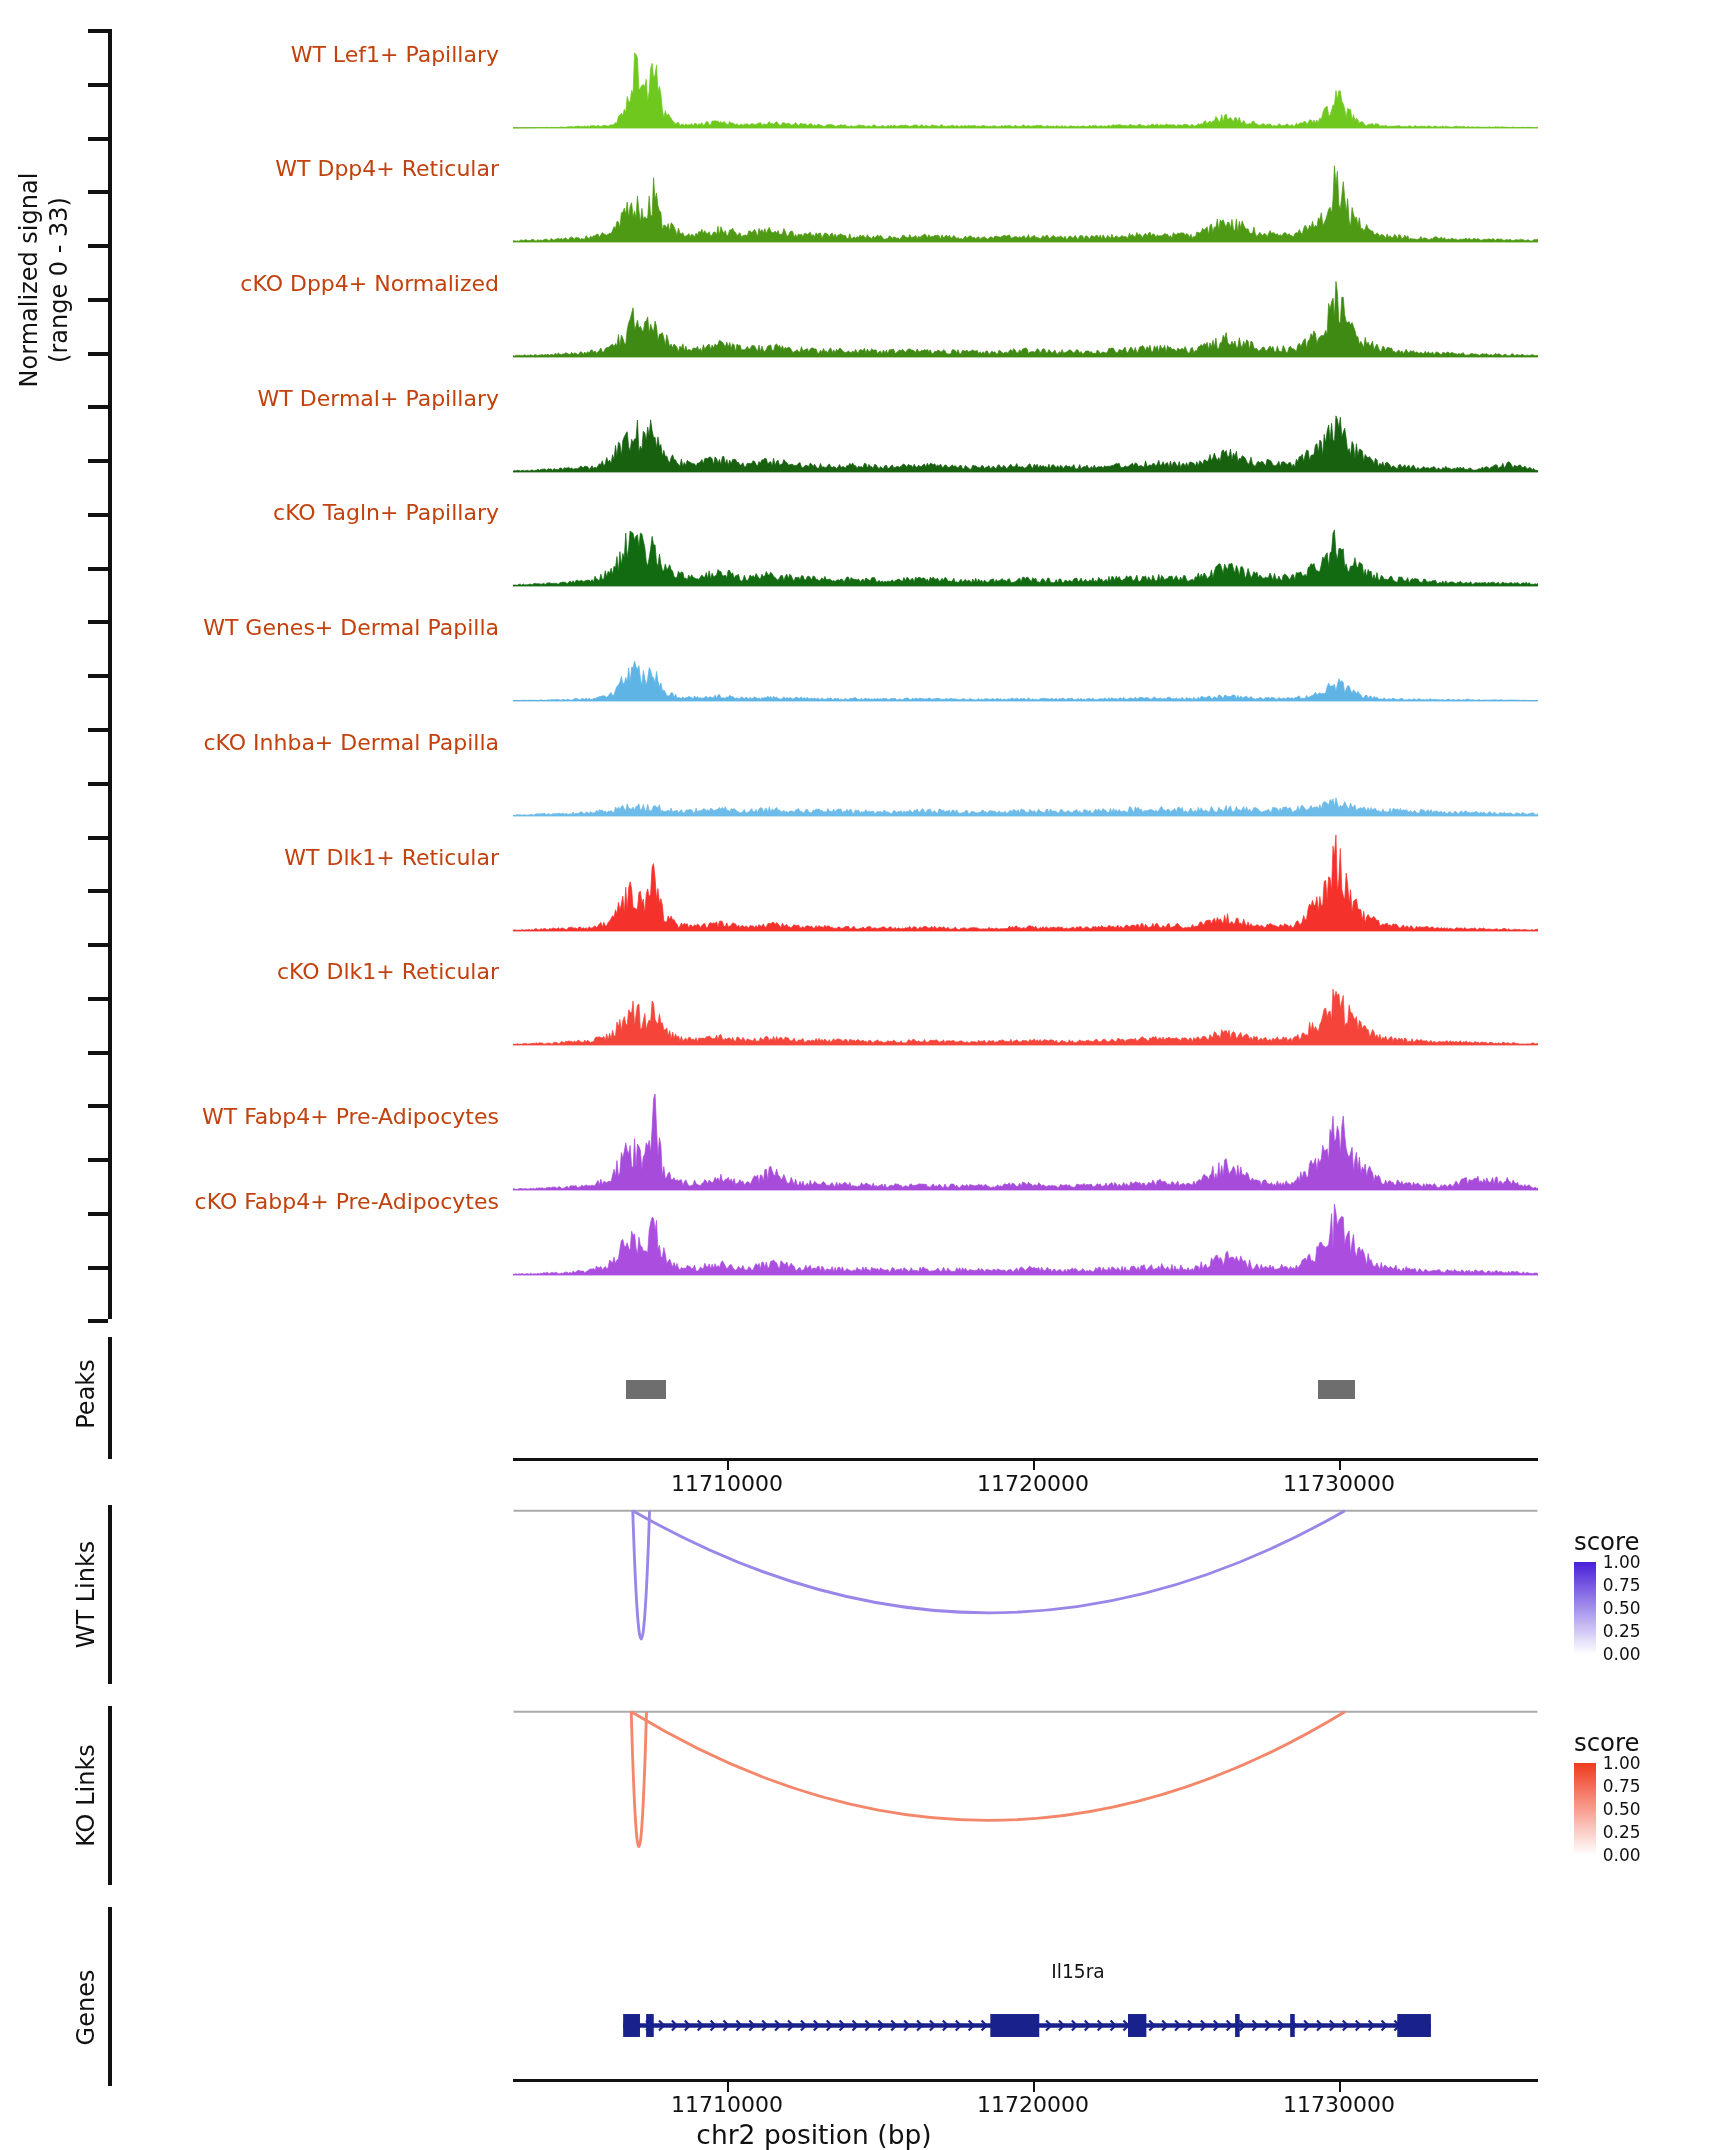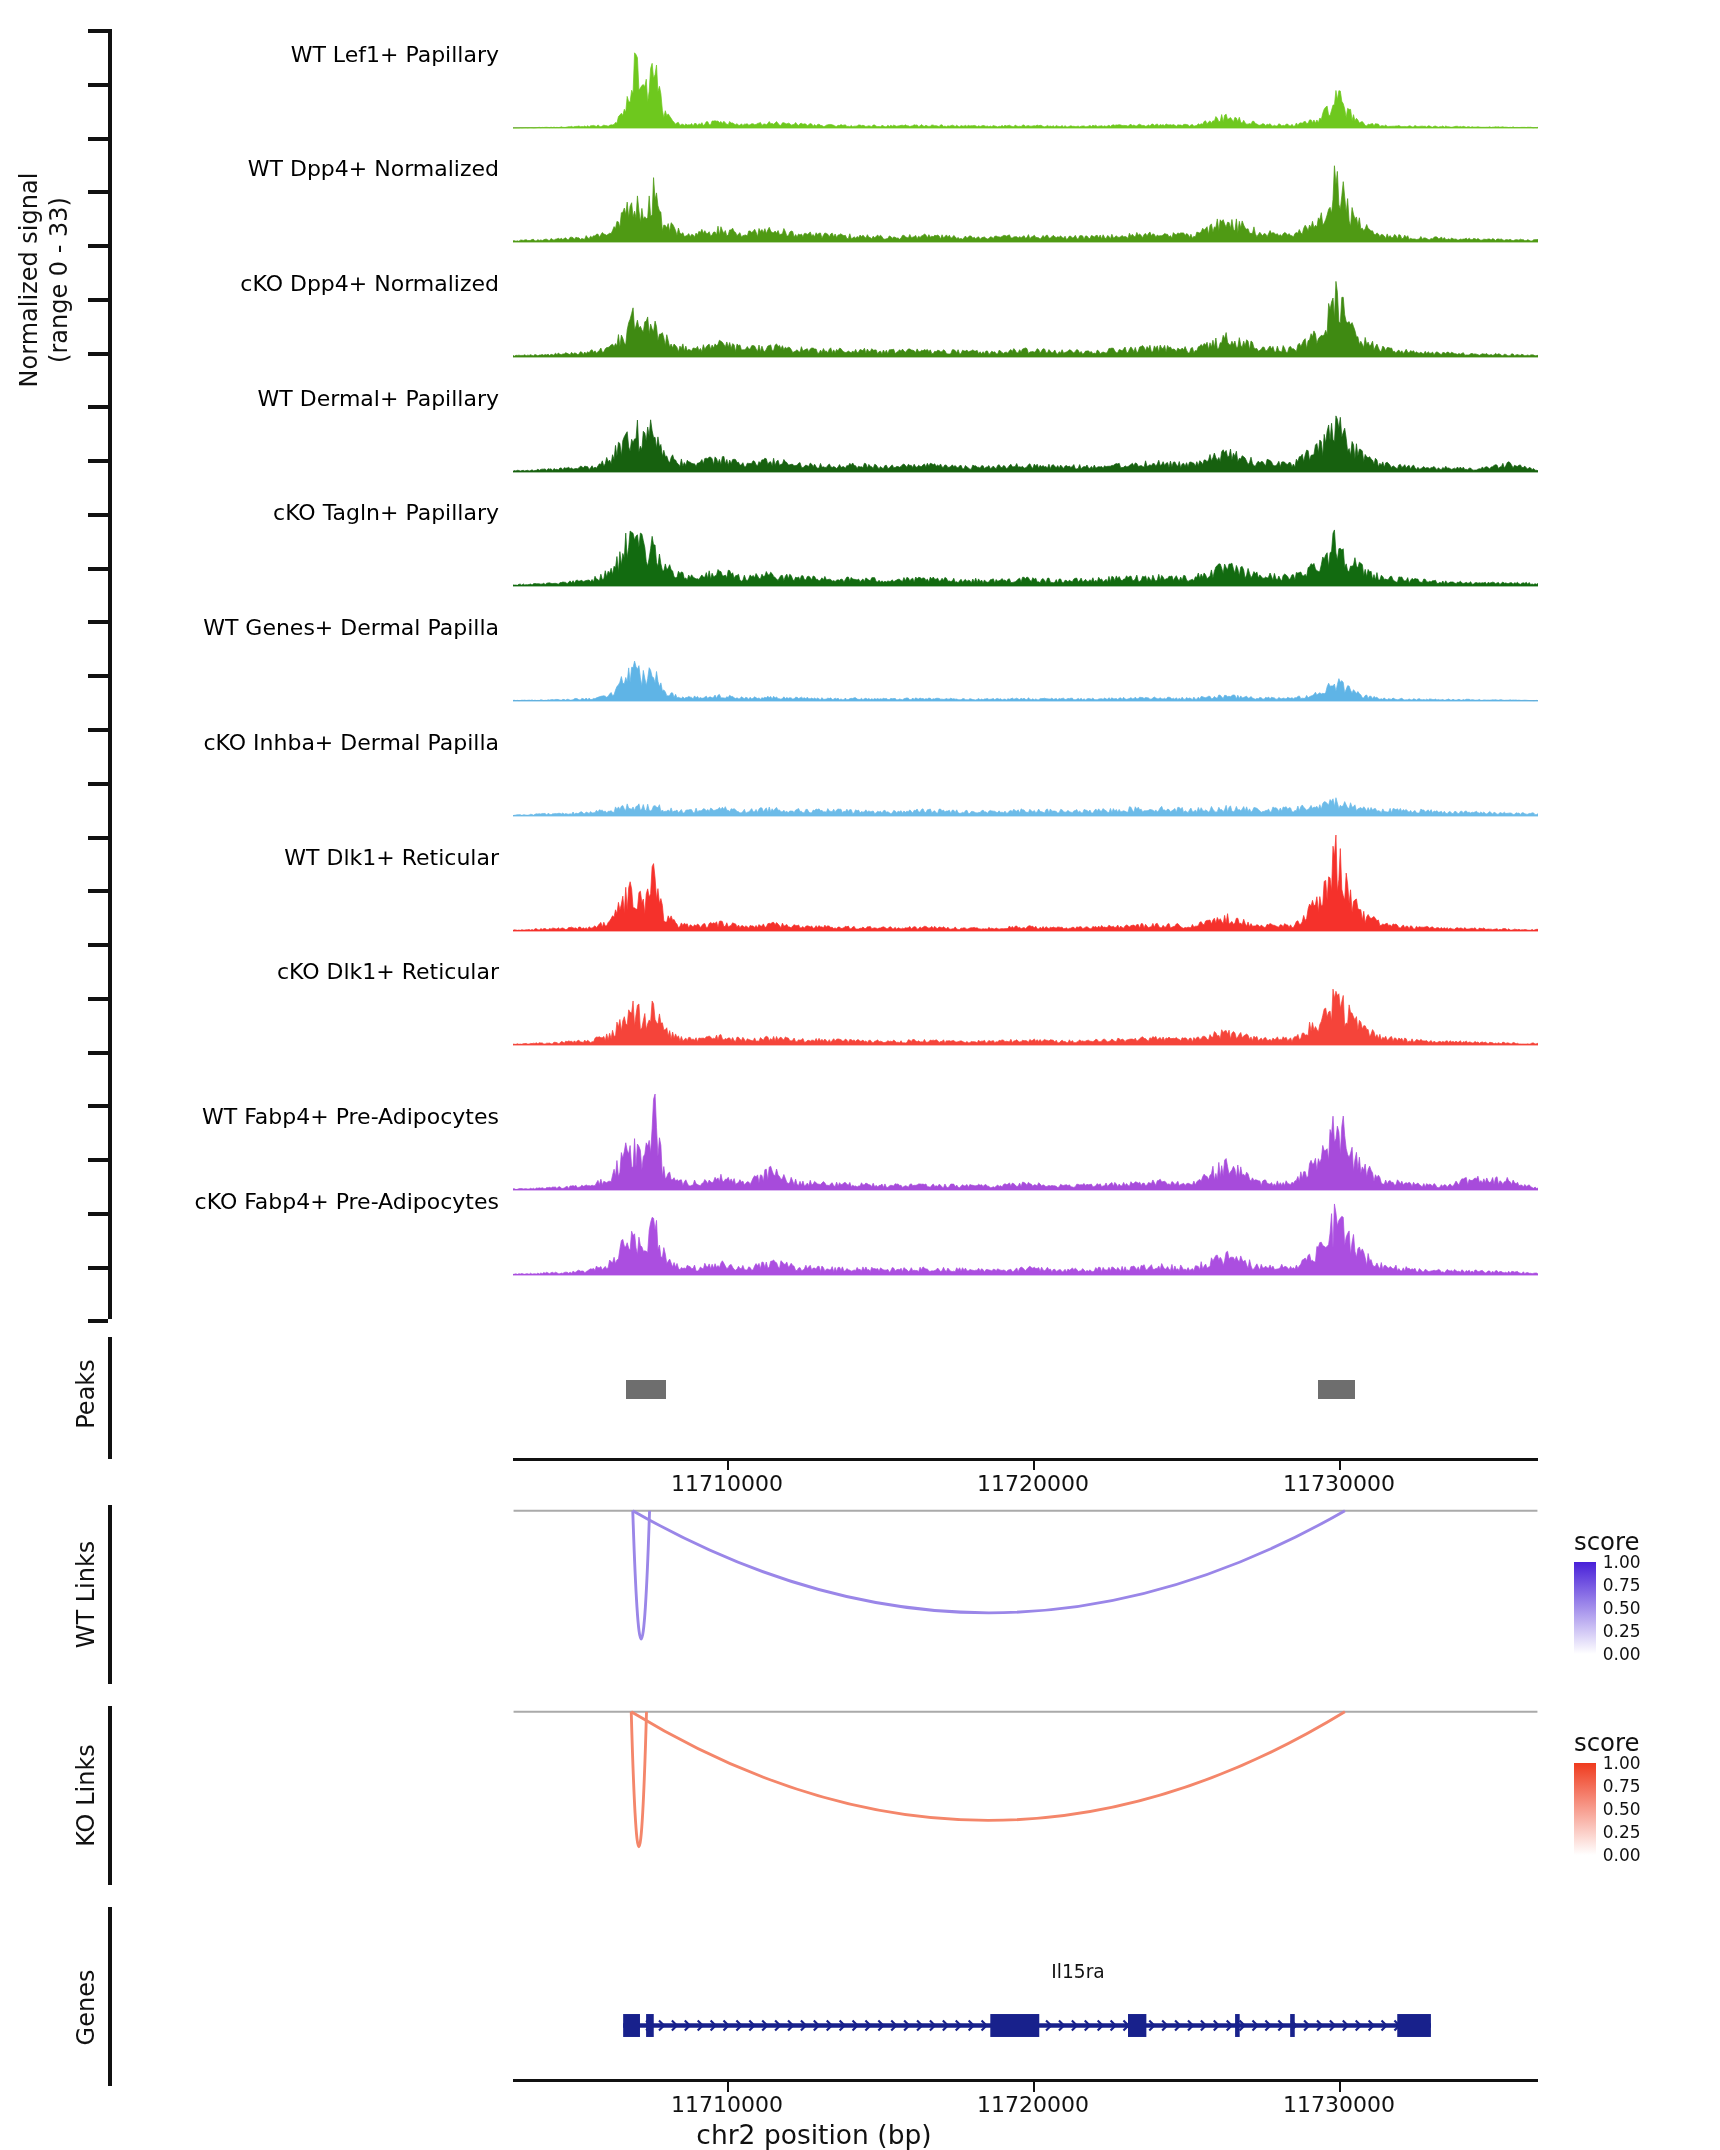--- a/index.html
+++ b/index.html
@@ -20,21 +20,21 @@
     text-align:center;
     line-height:1.25;
     color:#111;
   }
   .y-ticks{position:absolute;left:108px;top:29px;width:4.3px;height:1290px;background:#111;}
   .y-tick{position:absolute;left:-20px;width:20px;height:3.6px;background:#111;}
 
   .track{position:absolute;left:0;width:1721px;height:115px;}
   .track-label{
     position:absolute;right:1222px;top:0;
-    font-size:22px;color:#000000;white-space:nowrap;
+    font-size:22px;color:#c2410c;white-space:nowrap;
     text-align:right;
   }
   .track-plot{position:absolute;left:513px;top:0;width:1025px;height:115px;}
   .baseline{position:absolute;left:0;right:0;bottom:16px;height:1.4px;background:#999;}
   .track-plot svg{position:absolute;left:0;top:0;width:1025px;height:115px;}
 
   
   #peaks-panel{position:absolute;left:0;top:1330px;width:1721px;height:151px;}
   .side-rule{position:absolute;width:4.3px;background:#111;}
   .side-title{
@@ -106,21 +106,21 @@
         <div class="track" style="top: 29px;">
           <div class="track-label" style="top: 13px;">WT Lef1+ Papillary</div>
           <div class="track-plot">
             <div class="baseline"></div>
             <svg width="1025" height="115" viewBox="0 0 1430 160">
               <path d="M0,138 L0.0,138.0 L2.0,138.0 L4.1,137.9 L6.1,137.9 L8.2,137.9 L10.2,137.7 L12.3,137.8 L14.3,137.7 L16.3,137.6 L18.4,137.5 L20.4,137.7 L22.5,137.5 L24.5,137.4 L26.6,137.5 L28.6,137.7 L30.6,137.6 L32.7,137.4 L34.7,137.2 L36.8,137.0 L38.8,137.4 L40.9,137.1 L42.9,137.2 L44.9,137.0 L47.0,136.9 L49.0,137.1 L51.1,137.3 L53.1,136.8 L55.2,137.3 L57.2,136.7 L59.2,137.3 L61.3,137.0 L63.3,137.3 L65.4,137.0 L67.4,136.3 L69.5,137.0 L71.5,137.1 L73.5,137.0 L75.6,136.5 L77.6,136.0 L79.7,136.3 L81.7,135.6 L83.8,136.7 L85.8,135.8 L87.8,135.7 L89.9,135.6 L91.9,135.1 L94.0,136.0 L96.0,135.9 L98.1,136.0 L100.1,135.1 L102.1,136.4 L104.2,134.6 L106.2,136.5 L108.3,134.8 L110.3,134.7 L112.4,134.3 L114.4,135.0 L116.4,135.8 L118.5,133.6 L120.5,135.3 L122.6,136.2 L124.6,135.1 L126.7,133.9 L128.7,134.5 L130.7,134.6 L132.8,135.5 L134.8,134.2 L136.9,133.5 L138.9,133.6 L141.0,132.9 L143.0,130.2 L145.0,131.1 L147.1,122.0 L149.1,119.9 L151.2,117.4 L153.2,120.4 L155.3,111.7 L157.3,116.0 L159.3,93.8 L161.4,101.3 L163.4,101.6 L165.5,85.2 L167.5,89.6 L169.6,33.0 L171.6,35.5 L173.6,39.8 L175.7,85.1 L177.7,82.2 L179.8,78.7 L181.8,77.3 L183.9,80.2 L185.9,69.9 L187.9,101.6 L190.0,86.6 L192.0,54.8 L194.1,47.7 L196.1,68.6 L198.2,63.4 L200.2,50.0 L202.2,87.2 L204.3,79.7 L206.3,90.1 L208.4,113.2 L210.4,123.6 L212.5,113.8 L214.5,120.7 L216.5,118.2 L218.6,121.5 L220.6,124.3 L222.7,127.8 L224.7,129.9 L226.8,132.5 L228.8,130.7 L230.8,130.1 L232.9,134.5 L234.9,132.9 L237.0,132.6 L239.0,134.3 L241.1,132.2 L243.1,133.8 L245.1,133.4 L247.2,133.6 L249.2,131.7 L251.3,135.2 L253.3,131.6 L255.4,131.6 L257.4,134.5 L259.4,131.8 L261.5,133.1 L263.5,130.4 L265.6,134.5 L267.6,132.7 L269.7,129.1 L271.7,129.1 L273.7,133.4 L275.8,133.5 L277.8,128.1 L279.9,128.2 L281.9,127.9 L284.0,128.4 L286.0,128.2 L288.0,130.5 L290.1,128.8 L292.1,131.6 L294.2,128.5 L296.2,130.8 L298.3,132.6 L300.3,133.3 L302.3,128.8 L304.4,131.0 L306.4,130.8 L308.5,132.4 L310.5,133.3 L312.6,131.8 L314.6,134.1 L316.6,134.2 L318.7,132.0 L320.7,134.4 L322.8,132.5 L324.8,132.6 L326.9,131.9 L328.9,134.1 L330.9,133.2 L333.0,132.0 L335.0,132.1 L337.1,133.2 L339.1,133.0 L341.2,131.5 L343.2,131.1 L345.2,130.1 L347.3,134.3 L349.3,132.7 L351.4,132.2 L353.4,133.4 L355.5,131.7 L357.5,128.9 L359.5,131.8 L361.6,131.7 L363.6,132.7 L365.7,131.0 L367.7,128.9 L369.8,131.6 L371.8,133.6 L373.8,134.4 L375.9,130.7 L377.9,130.5 L380.0,131.5 L382.0,132.2 L384.1,131.1 L386.1,131.8 L388.1,133.9 L390.2,133.2 L392.2,133.0 L394.3,130.2 L396.3,133.0 L398.4,134.5 L400.4,131.8 L402.4,131.4 L404.5,132.8 L406.5,132.1 L408.6,132.4 L410.6,134.6 L412.7,133.2 L414.7,131.6 L416.7,132.4 L418.8,135.5 L420.8,133.0 L422.9,135.4 L424.9,133.0 L427.0,132.5 L429.0,134.2 L431.0,134.5 L433.1,135.8 L435.1,135.6 L437.2,134.0 L439.2,133.5 L441.3,133.0 L443.3,133.0 L445.3,133.5 L447.4,134.2 L449.4,135.4 L451.5,135.7 L453.5,134.2 L455.6,134.5 L457.6,133.1 L459.6,134.2 L461.7,133.9 L463.7,133.4 L465.8,135.8 L467.8,135.5 L469.9,136.0 L471.9,134.4 L473.9,136.0 L476.0,135.4 L478.0,135.3 L480.1,135.2 L482.1,133.7 L484.2,133.7 L486.2,134.9 L488.2,134.1 L490.3,134.8 L492.3,136.0 L494.4,135.3 L496.4,134.8 L498.5,135.3 L500.5,136.2 L502.5,133.7 L504.6,133.7 L506.6,135.4 L508.7,135.9 L510.7,135.8 L512.8,136.3 L514.8,134.1 L516.8,135.0 L518.9,136.2 L520.9,136.2 L523.0,134.0 L525.0,135.9 L527.1,134.1 L529.1,135.5 L531.1,133.9 L533.2,134.7 L535.2,135.6 L537.3,135.0 L539.3,134.7 L541.4,134.2 L543.4,134.1 L545.4,134.9 L547.5,133.4 L549.5,134.7 L551.6,134.9 L553.6,135.9 L555.7,135.2 L557.7,134.8 L559.7,133.4 L561.8,134.0 L563.8,133.6 L565.9,136.0 L567.9,135.1 L570.0,133.1 L572.0,135.0 L574.0,135.6 L576.1,134.1 L578.1,135.1 L580.2,135.7 L582.2,135.4 L584.3,133.7 L586.3,133.9 L588.3,134.9 L590.4,134.6 L592.4,135.2 L594.5,136.1 L596.5,133.6 L598.6,133.5 L600.6,135.9 L602.6,135.2 L604.7,136.1 L606.7,134.8 L608.8,135.4 L610.8,134.7 L612.9,133.9 L614.9,134.6 L616.9,135.9 L619.0,134.0 L621.0,135.6 L623.1,136.3 L625.1,134.5 L627.2,135.2 L629.2,135.3 L631.2,134.2 L633.3,135.7 L635.3,134.2 L637.4,135.2 L639.4,134.6 L641.5,134.8 L643.5,134.3 L645.5,134.9 L647.6,136.1 L649.6,134.8 L651.7,135.9 L653.7,135.0 L655.8,134.4 L657.8,134.8 L659.8,135.7 L661.9,135.1 L663.9,136.2 L666.0,135.2 L668.0,136.1 L670.1,134.4 L672.1,135.1 L674.1,135.6 L676.2,136.4 L678.2,135.5 L680.3,135.8 L682.3,134.3 L684.4,135.9 L686.4,134.1 L688.4,135.1 L690.5,134.6 L692.5,134.0 L694.6,135.2 L696.6,135.8 L698.7,136.1 L700.7,133.8 L702.7,135.1 L704.8,135.8 L706.8,135.4 L708.9,135.9 L710.9,133.9 L713.0,133.6 L715.0,135.7 L717.0,135.0 L719.1,134.5 L721.1,135.4 L723.2,135.4 L725.2,135.0 L727.3,134.6 L729.3,135.0 L731.3,133.8 L733.4,134.9 L735.4,134.1 L737.5,134.5 L739.5,135.9 L741.6,136.2 L743.6,135.7 L745.6,134.3 L747.7,135.7 L749.7,135.2 L751.8,135.9 L753.8,134.7 L755.9,136.5 L757.9,134.5 L759.9,135.3 L762.0,135.9 L764.0,135.8 L766.1,134.5 L768.1,136.4 L770.2,134.6 L772.2,136.3 L774.2,136.4 L776.3,135.5 L778.3,134.7 L780.4,135.6 L782.4,135.5 L784.5,135.9 L786.5,135.7 L788.5,135.2 L790.6,136.4 L792.6,135.4 L794.7,135.1 L796.7,135.0 L798.8,136.0 L800.8,136.0 L802.8,135.3 L804.9,134.3 L806.9,135.9 L809.0,134.1 L811.0,135.0 L813.1,134.0 L815.1,135.9 L817.1,135.3 L819.2,135.1 L821.2,134.6 L823.3,135.9 L825.3,134.9 L827.4,135.8 L829.4,135.1 L831.4,134.0 L833.5,135.7 L835.5,134.1 L837.6,133.4 L839.6,134.3 L841.7,133.6 L843.7,133.8 L845.7,133.2 L847.8,133.6 L849.8,134.5 L851.9,134.3 L853.9,134.4 L856.0,134.5 L858.0,135.6 L860.0,133.8 L862.1,132.7 L864.1,134.9 L866.2,133.7 L868.2,134.9 L870.3,135.0 L872.3,133.2 L874.3,132.6 L876.4,133.9 L878.4,134.4 L880.5,134.3 L882.5,135.5 L884.6,135.0 L886.6,133.4 L888.6,135.4 L890.7,132.8 L892.7,132.4 L894.8,134.4 L896.8,133.2 L898.9,132.2 L900.9,135.4 L902.9,133.0 L905.0,134.0 L907.0,133.2 L909.1,134.9 L911.1,132.2 L913.2,133.2 L915.2,133.8 L917.2,133.2 L919.3,134.1 L921.3,133.1 L923.4,134.1 L925.4,135.6 L927.5,133.5 L929.5,133.7 L931.5,133.7 L933.6,134.7 L935.6,132.9 L937.7,132.8 L939.7,133.0 L941.8,133.6 L943.8,135.4 L945.8,133.7 L947.9,133.0 L949.9,135.5 L952.0,134.6 L954.0,134.5 L956.1,131.9 L958.1,133.5 L960.1,131.9 L962.2,132.8 L964.2,128.8 L966.3,127.9 L968.3,132.6 L970.4,129.5 L972.4,128.0 L974.4,131.2 L976.5,127.8 L978.5,128.5 L980.6,121.9 L982.6,124.3 L984.7,129.2 L986.7,128.6 L988.7,119.1 L990.8,129.7 L992.8,120.2 L994.9,118.6 L996.9,126.2 L999.0,124.8 L1001.0,123.3 L1003.0,126.0 L1005.1,129.4 L1007.1,123.1 L1009.2,124.0 L1011.2,129.0 L1013.3,122.9 L1015.3,130.0 L1017.3,131.2 L1019.4,127.2 L1021.4,130.8 L1023.5,132.5 L1025.5,132.5 L1027.6,131.7 L1029.6,132.6 L1031.6,128.5 L1033.7,128.6 L1035.7,131.7 L1037.8,132.3 L1039.8,133.6 L1041.9,134.2 L1043.9,133.2 L1045.9,131.8 L1048.0,132.4 L1050.0,134.7 L1052.1,132.7 L1054.1,133.3 L1056.2,131.9 L1058.2,134.4 L1060.2,135.4 L1062.3,134.0 L1064.3,135.1 L1066.4,135.2 L1068.4,132.0 L1070.5,132.9 L1072.5,135.2 L1074.5,134.1 L1076.6,134.9 L1078.6,132.5 L1080.7,132.4 L1082.7,134.7 L1084.8,135.0 L1086.8,132.8 L1088.8,135.5 L1090.9,135.0 L1092.9,130.9 L1095.0,134.4 L1097.0,131.4 L1099.1,130.7 L1101.1,131.3 L1103.1,129.4 L1105.2,128.6 L1107.2,131.6 L1109.3,131.3 L1111.3,126.6 L1113.4,126.6 L1115.4,130.4 L1117.4,126.7 L1119.5,131.2 L1121.5,126.7 L1123.6,130.7 L1125.6,123.9 L1127.7,126.1 L1129.7,117.4 L1131.7,111.6 L1133.8,108.8 L1135.8,107.3 L1137.9,120.1 L1139.9,120.4 L1142.0,113.1 L1144.0,105.9 L1146.0,105.7 L1148.1,85.6 L1150.1,98.4 L1152.2,85.9 L1154.2,86.3 L1156.3,100.7 L1158.3,104.0 L1160.3,111.2 L1162.4,123.7 L1164.4,110.5 L1166.5,112.0 L1168.5,111.9 L1170.6,127.4 L1172.6,119.3 L1174.6,127.9 L1176.7,124.4 L1178.7,126.8 L1180.8,131.0 L1182.8,129.7 L1184.9,128.9 L1186.9,131.4 L1188.9,134.4 L1191.0,135.0 L1193.0,132.5 L1195.1,133.1 L1197.1,132.2 L1199.2,131.6 L1201.2,134.9 L1203.2,131.8 L1205.3,132.2 L1207.3,132.4 L1209.4,135.8 L1211.4,134.8 L1213.5,134.6 L1215.5,135.4 L1217.5,133.6 L1219.6,135.7 L1221.6,135.7 L1223.7,135.6 L1225.7,135.5 L1227.8,135.4 L1229.8,135.4 L1231.8,135.1 L1233.9,135.1 L1235.9,134.5 L1238.0,135.6 L1240.0,136.0 L1242.1,135.9 L1244.1,135.7 L1246.1,136.0 L1248.2,135.9 L1250.2,134.9 L1252.3,135.2 L1254.3,136.5 L1256.4,136.3 L1258.4,134.4 L1260.4,135.5 L1262.5,136.1 L1264.5,135.7 L1266.6,135.4 L1268.6,135.3 L1270.7,135.6 L1272.7,135.4 L1274.7,136.6 L1276.8,134.9 L1278.8,135.0 L1280.9,136.2 L1282.9,136.7 L1285.0,135.5 L1287.0,135.2 L1289.0,136.0 L1291.1,136.7 L1293.1,136.0 L1295.2,136.1 L1297.2,135.0 L1299.3,136.8 L1301.3,135.1 L1303.3,136.0 L1305.4,136.1 L1307.4,136.6 L1309.5,136.8 L1311.5,136.5 L1313.6,135.9 L1315.6,135.5 L1317.6,135.5 L1319.7,136.4 L1321.7,135.7 L1323.8,136.4 L1325.8,135.6 L1327.9,136.1 L1329.9,137.0 L1331.9,136.1 L1334.0,136.2 L1336.0,137.0 L1338.1,136.1 L1340.1,136.6 L1342.2,136.7 L1344.2,136.5 L1346.2,136.2 L1348.3,136.6 L1350.3,136.9 L1352.4,136.9 L1354.4,136.9 L1356.5,136.9 L1358.5,136.8 L1360.5,136.9 L1362.6,136.1 L1364.6,137.2 L1366.7,136.7 L1368.7,136.7 L1370.8,136.1 L1372.8,136.6 L1374.8,136.1 L1376.9,136.9 L1378.9,136.4 L1381.0,136.3 L1383.0,136.8 L1385.1,136.7 L1387.1,136.9 L1389.1,137.3 L1391.2,136.9 L1393.2,137.2 L1395.3,136.3 L1397.3,137.3 L1399.4,137.1 L1401.4,137.1 L1403.4,137.2 L1405.5,137.1 L1407.5,137.0 L1409.6,137.0 L1411.6,137.0 L1413.7,137.2 L1415.7,136.8 L1417.7,136.9 L1419.8,136.8 L1421.8,137.3 L1423.9,137.5 L1425.9,137.2 L1428.0,137.4 L1430.0,136.9 L1430,138 Z" fill="#6ec81e" stroke="#6ec81e" stroke-width="1"></path>
             </svg>
           </div>
         </div>
         <div class="track" style="top: 143px;">
-          <div class="track-label" style="top: 13px;">WT Dpp4+ Normalized</div>
+          <div class="track-label" style="top: 13px;">WT Dpp4+ Reticular</div>
           <div class="track-plot">
             <div class="baseline"></div>
             <svg width="1025" height="115" viewBox="0 0 1430 160">
               <path d="M0,138 L0.0,136.3 L2.0,136.0 L4.1,136.8 L6.1,136.3 L8.2,136.9 L10.2,135.3 L12.3,135.2 L14.3,135.8 L16.3,135.0 L18.4,134.7 L20.4,135.8 L22.5,135.9 L24.5,135.6 L26.6,134.4 L28.6,134.2 L30.6,136.4 L32.7,136.2 L34.7,134.6 L36.8,135.7 L38.8,135.0 L40.9,135.9 L42.9,134.8 L44.9,134.0 L47.0,134.0 L49.0,135.4 L51.1,135.9 L53.1,133.0 L55.2,134.4 L57.2,135.4 L59.2,134.1 L61.3,133.6 L63.3,132.8 L65.4,134.2 L67.4,132.8 L69.5,134.5 L71.5,133.1 L73.5,132.0 L75.6,134.5 L77.6,134.6 L79.7,131.4 L81.7,131.1 L83.8,131.9 L85.8,134.2 L87.8,131.2 L89.9,132.1 L91.9,132.1 L94.0,134.4 L96.0,133.0 L98.1,133.7 L100.1,133.9 L102.1,129.0 L104.2,132.0 L106.2,133.2 L108.3,129.8 L110.3,131.7 L112.4,129.1 L114.4,129.6 L116.4,127.1 L118.5,126.9 L120.5,131.2 L122.6,127.7 L124.6,124.7 L126.7,126.8 L128.7,127.5 L130.7,128.6 L132.8,127.1 L134.8,125.7 L136.9,126.2 L138.9,122.0 L141.0,116.4 L143.0,119.0 L145.0,109.2 L147.1,109.9 L149.1,118.0 L151.2,97.1 L153.2,96.6 L155.3,90.5 L157.3,99.4 L159.3,82.2 L161.4,103.7 L163.4,87.9 L165.5,83.1 L167.5,103.3 L169.6,94.9 L171.6,104.3 L173.6,73.6 L175.7,94.4 L177.7,110.4 L179.8,91.0 L181.8,106.2 L183.9,102.6 L185.9,105.6 L187.9,104.1 L190.0,73.6 L192.0,102.0 L194.1,100.1 L196.1,48.1 L198.2,78.8 L200.2,69.4 L202.2,87.3 L204.3,94.7 L206.3,96.2 L208.4,122.1 L210.4,114.3 L212.5,114.8 L214.5,118.4 L216.5,112.2 L218.6,123.1 L220.6,111.0 L222.7,113.1 L224.7,116.9 L226.8,121.9 L228.8,129.0 L230.8,118.4 L232.9,125.8 L234.9,126.8 L237.0,124.9 L239.0,130.3 L241.1,129.5 L243.1,128.8 L245.1,126.2 L247.2,130.6 L249.2,127.3 L251.3,128.0 L253.3,131.1 L255.4,125.5 L257.4,128.4 L259.4,123.0 L261.5,124.8 L263.5,120.2 L265.6,126.1 L267.6,122.1 L269.7,126.0 L271.7,126.0 L273.7,123.6 L275.8,130.0 L277.8,127.8 L279.9,124.1 L281.9,123.9 L284.0,128.2 L286.0,115.8 L288.0,128.6 L290.1,116.6 L292.1,121.9 L294.2,126.2 L296.2,121.9 L298.3,129.7 L300.3,127.9 L302.3,121.0 L304.4,121.1 L306.4,118.6 L308.5,123.4 L310.5,124.6 L312.6,129.5 L314.6,126.7 L316.6,124.9 L318.7,131.0 L320.7,129.1 L322.8,128.4 L324.8,128.1 L326.9,129.6 L328.9,122.5 L330.9,122.6 L333.0,124.6 L335.0,123.2 L337.1,120.1 L339.1,124.2 L341.2,130.6 L343.2,119.0 L345.2,123.5 L347.3,120.5 L349.3,124.9 L351.4,119.3 L353.4,126.2 L355.5,121.1 L357.5,117.4 L359.5,122.7 L361.6,124.8 L363.6,125.0 L365.7,122.6 L367.7,125.7 L369.8,121.9 L371.8,127.7 L373.8,127.1 L375.9,126.3 L377.9,119.1 L380.0,123.6 L382.0,129.4 L384.1,129.5 L386.1,124.2 L388.1,122.6 L390.2,123.4 L392.2,131.2 L394.3,127.5 L396.3,131.0 L398.4,126.7 L400.4,128.2 L402.4,126.9 L404.5,130.5 L406.5,125.9 L408.6,125.9 L410.6,127.4 L412.7,126.0 L414.7,123.8 L416.7,129.4 L418.8,127.4 L420.8,130.7 L422.9,125.0 L424.9,127.7 L427.0,125.7 L429.0,125.4 L431.0,132.5 L433.1,128.4 L435.1,125.3 L437.2,125.9 L439.2,127.1 L441.3,130.8 L443.3,126.7 L445.3,125.4 L447.4,130.9 L449.4,126.7 L451.5,131.7 L453.5,128.3 L455.6,127.7 L457.6,126.3 L459.6,128.3 L461.7,129.1 L463.7,128.6 L465.8,133.1 L467.8,133.3 L469.9,126.4 L471.9,133.4 L473.9,132.4 L476.0,130.7 L478.0,132.6 L480.1,130.2 L482.1,131.9 L484.2,128.2 L486.2,130.4 L488.2,128.4 L490.3,130.4 L492.3,132.5 L494.4,127.7 L496.4,131.3 L498.5,131.7 L500.5,133.7 L502.5,129.8 L504.6,132.0 L506.6,130.3 L508.7,128.2 L510.7,130.4 L512.8,128.4 L514.8,130.7 L516.8,133.6 L518.9,134.1 L520.9,133.3 L523.0,133.0 L525.0,129.4 L527.1,130.4 L529.1,133.0 L531.1,130.8 L533.2,131.4 L535.2,132.5 L537.3,132.3 L539.3,134.1 L541.4,132.4 L543.4,128.7 L545.4,128.6 L547.5,130.7 L549.5,131.6 L551.6,132.3 L553.6,127.4 L555.7,131.8 L557.7,131.2 L559.7,130.4 L561.8,128.7 L563.8,133.3 L565.9,129.8 L567.9,131.5 L570.0,129.5 L572.0,128.7 L574.0,126.6 L576.1,128.3 L578.1,132.1 L580.2,127.7 L582.2,131.2 L584.3,129.8 L586.3,130.7 L588.3,128.6 L590.4,129.1 L592.4,128.3 L594.5,129.6 L596.5,133.8 L598.6,127.8 L600.6,132.3 L602.6,130.3 L604.7,128.0 L606.7,131.4 L608.8,128.5 L610.8,132.6 L612.9,131.6 L614.9,128.7 L616.9,130.6 L619.0,133.2 L621.0,131.5 L623.1,133.6 L625.1,132.9 L627.2,134.2 L629.2,131.9 L631.2,129.6 L633.3,132.8 L635.3,130.9 L637.4,129.3 L639.4,129.9 L641.5,132.5 L643.5,131.2 L645.5,133.4 L647.6,131.5 L649.6,130.7 L651.7,134.2 L653.7,132.1 L655.8,131.4 L657.8,130.9 L659.8,132.8 L661.9,133.7 L663.9,133.1 L666.0,130.7 L668.0,131.1 L670.1,133.0 L672.1,129.9 L674.1,129.6 L676.2,130.6 L678.2,130.8 L680.3,131.2 L682.3,130.2 L684.4,128.7 L686.4,128.7 L688.4,129.8 L690.5,129.0 L692.5,127.9 L694.6,132.3 L696.6,132.2 L698.7,130.9 L700.7,130.4 L702.7,130.5 L704.8,132.3 L706.8,130.4 L708.9,131.9 L710.9,130.4 L713.0,129.1 L715.0,132.8 L717.0,131.7 L719.1,127.6 L721.1,133.5 L723.2,130.8 L725.2,130.2 L727.3,128.5 L729.3,131.5 L731.3,131.7 L733.4,132.1 L735.4,133.9 L737.5,131.7 L739.5,128.8 L741.6,131.7 L743.6,128.8 L745.6,128.4 L747.7,132.7 L749.7,132.2 L751.8,130.6 L753.8,128.6 L755.9,130.6 L757.9,131.8 L759.9,130.6 L762.0,131.2 L764.0,129.3 L766.1,131.7 L768.1,132.7 L770.2,129.8 L772.2,134.3 L774.2,133.1 L776.3,129.6 L778.3,129.9 L780.4,132.3 L782.4,131.5 L784.5,128.6 L786.5,132.8 L788.5,134.2 L790.6,129.3 L792.6,128.9 L794.7,129.4 L796.7,134.2 L798.8,129.4 L800.8,129.6 L802.8,132.3 L804.9,133.4 L806.9,128.9 L809.0,129.7 L811.0,131.1 L813.1,128.9 L815.1,128.6 L817.1,132.4 L819.2,128.2 L821.2,133.6 L823.3,127.8 L825.3,131.5 L827.4,133.5 L829.4,129.0 L831.4,130.1 L833.5,133.6 L835.5,127.1 L837.6,132.4 L839.6,131.2 L841.7,129.1 L843.7,131.2 L845.7,131.5 L847.8,130.7 L849.8,128.7 L851.9,130.9 L853.9,130.2 L856.0,130.9 L858.0,132.9 L860.0,125.6 L862.1,130.1 L864.1,127.1 L866.2,130.0 L868.2,131.0 L870.3,124.5 L872.3,128.5 L874.3,126.6 L876.4,129.0 L878.4,131.8 L880.5,127.4 L882.5,126.0 L884.6,129.5 L886.6,126.1 L888.6,123.9 L890.7,129.7 L892.7,126.5 L894.8,127.3 L896.8,131.3 L898.9,128.2 L900.9,129.6 L902.9,129.1 L905.0,129.1 L907.0,128.3 L909.1,126.0 L911.1,127.0 L913.2,127.2 L915.2,131.0 L917.2,129.0 L919.3,132.5 L921.3,124.8 L923.4,127.1 L925.4,128.0 L927.5,125.2 L929.5,126.4 L931.5,125.2 L933.6,125.2 L935.6,125.2 L937.7,129.0 L939.7,126.2 L941.8,127.5 L943.8,131.5 L945.8,127.0 L947.9,132.8 L949.9,129.9 L952.0,131.0 L954.0,124.1 L956.1,124.7 L958.1,125.3 L960.1,123.7 L962.2,118.7 L964.2,121.4 L966.3,119.1 L968.3,116.5 L970.4,127.4 L972.4,115.0 L974.4,112.6 L976.5,124.2 L978.5,116.8 L980.6,117.5 L982.6,105.7 L984.7,121.7 L986.7,106.9 L988.7,109.8 L990.8,106.7 L992.8,112.9 L994.9,117.3 L996.9,110.4 L999.0,110.7 L1001.0,118.9 L1003.0,106.5 L1005.1,120.2 L1007.1,122.7 L1009.2,105.7 L1011.2,124.9 L1013.3,109.0 L1015.3,118.4 L1017.3,108.5 L1019.4,114.2 L1021.4,118.4 L1023.5,120.1 L1025.5,119.3 L1027.6,125.8 L1029.6,125.8 L1031.6,126.2 L1033.7,116.8 L1035.7,126.6 L1037.8,130.4 L1039.8,127.5 L1041.9,124.3 L1043.9,127.0 L1045.9,129.2 L1048.0,126.0 L1050.0,126.8 L1052.1,130.5 L1054.1,126.5 L1056.2,121.9 L1058.2,126.1 L1060.2,124.8 L1062.3,125.6 L1064.3,127.5 L1066.4,126.3 L1068.4,129.5 L1070.5,127.5 L1072.5,130.0 L1074.5,126.4 L1076.6,124.6 L1078.6,125.8 L1080.7,128.4 L1082.7,126.2 L1084.8,128.9 L1086.8,129.2 L1088.8,131.0 L1090.9,126.2 L1092.9,124.7 L1095.0,125.6 L1097.0,120.5 L1099.1,125.1 L1101.1,127.0 L1103.1,118.8 L1105.2,114.5 L1107.2,117.5 L1109.3,122.3 L1111.3,114.2 L1113.4,118.1 L1115.4,109.0 L1117.4,118.0 L1119.5,114.7 L1121.5,117.1 L1123.6,104.2 L1125.6,106.8 L1127.7,97.0 L1129.7,113.7 L1131.7,111.6 L1133.8,106.6 L1135.8,100.3 L1137.9,92.2 L1139.9,89.5 L1142.0,97.9 L1144.0,78.5 L1146.0,31.5 L1148.1,57.9 L1150.1,39.4 L1152.2,85.5 L1154.2,92.6 L1156.3,73.4 L1158.3,53.7 L1160.3,74.7 L1162.4,97.0 L1164.4,77.3 L1166.5,108.6 L1168.5,115.8 L1170.6,89.8 L1172.6,99.1 L1174.6,105.7 L1176.7,102.9 L1178.7,114.8 L1180.8,104.1 L1182.8,119.6 L1184.9,118.6 L1186.9,122.2 L1188.9,119.4 L1191.0,113.5 L1193.0,119.0 L1195.1,120.3 L1197.1,122.5 L1199.2,122.3 L1201.2,127.2 L1203.2,127.7 L1205.3,125.2 L1207.3,126.8 L1209.4,130.5 L1211.4,127.3 L1213.5,127.8 L1215.5,129.5 L1217.5,133.1 L1219.6,126.6 L1221.6,131.6 L1223.7,129.0 L1225.7,132.1 L1227.8,131.6 L1229.8,127.5 L1231.8,128.9 L1233.9,133.7 L1235.9,127.6 L1238.0,128.5 L1240.0,133.3 L1242.1,132.7 L1244.1,128.4 L1246.1,131.5 L1248.2,129.1 L1250.2,134.3 L1252.3,132.8 L1254.3,133.8 L1256.4,133.6 L1258.4,133.7 L1260.4,134.4 L1262.5,134.1 L1264.5,133.6 L1266.6,130.2 L1268.6,134.0 L1270.7,132.2 L1272.7,132.2 L1274.7,133.1 L1276.8,134.4 L1278.8,134.6 L1280.9,133.0 L1282.9,133.6 L1285.0,131.2 L1287.0,130.6 L1289.0,130.9 L1291.1,133.4 L1293.1,133.0 L1295.2,130.8 L1297.2,134.4 L1299.3,131.7 L1301.3,134.4 L1303.3,134.4 L1305.4,133.5 L1307.4,134.8 L1309.5,132.2 L1311.5,133.6 L1313.6,133.9 L1315.6,133.7 L1317.6,135.0 L1319.7,135.1 L1321.7,133.8 L1323.8,134.3 L1325.8,133.8 L1327.9,133.7 L1329.9,132.5 L1331.9,134.5 L1334.0,132.5 L1336.0,134.3 L1338.1,134.8 L1340.1,133.0 L1342.2,133.3 L1344.2,134.5 L1346.2,133.0 L1348.3,134.4 L1350.3,135.5 L1352.4,135.0 L1354.4,133.9 L1356.5,134.2 L1358.5,134.4 L1360.5,133.6 L1362.6,133.8 L1364.6,135.2 L1366.7,133.1 L1368.7,134.2 L1370.8,135.8 L1372.8,133.8 L1374.8,133.6 L1376.9,134.3 L1378.9,133.7 L1381.0,135.1 L1383.0,135.7 L1385.1,134.6 L1387.1,134.6 L1389.1,135.0 L1391.2,134.2 L1393.2,135.4 L1395.3,136.1 L1397.3,135.2 L1399.4,134.6 L1401.4,134.9 L1403.4,135.3 L1405.5,133.9 L1407.5,134.8 L1409.6,134.6 L1411.6,136.1 L1413.7,135.9 L1415.7,134.6 L1417.7,135.6 L1419.8,136.4 L1421.8,136.5 L1423.9,134.8 L1425.9,134.6 L1428.0,134.5 L1430.0,134.5 L1430,138 Z" fill="#4f9a14" stroke="#4f9a14" stroke-width="1"></path>
             </svg>
           </div>
         </div>
         <div class="track" style="top: 258px;">
           <div class="track-label" style="top: 13px;">cKO Dpp4+ Normalized</div>
           <div class="track-plot">

